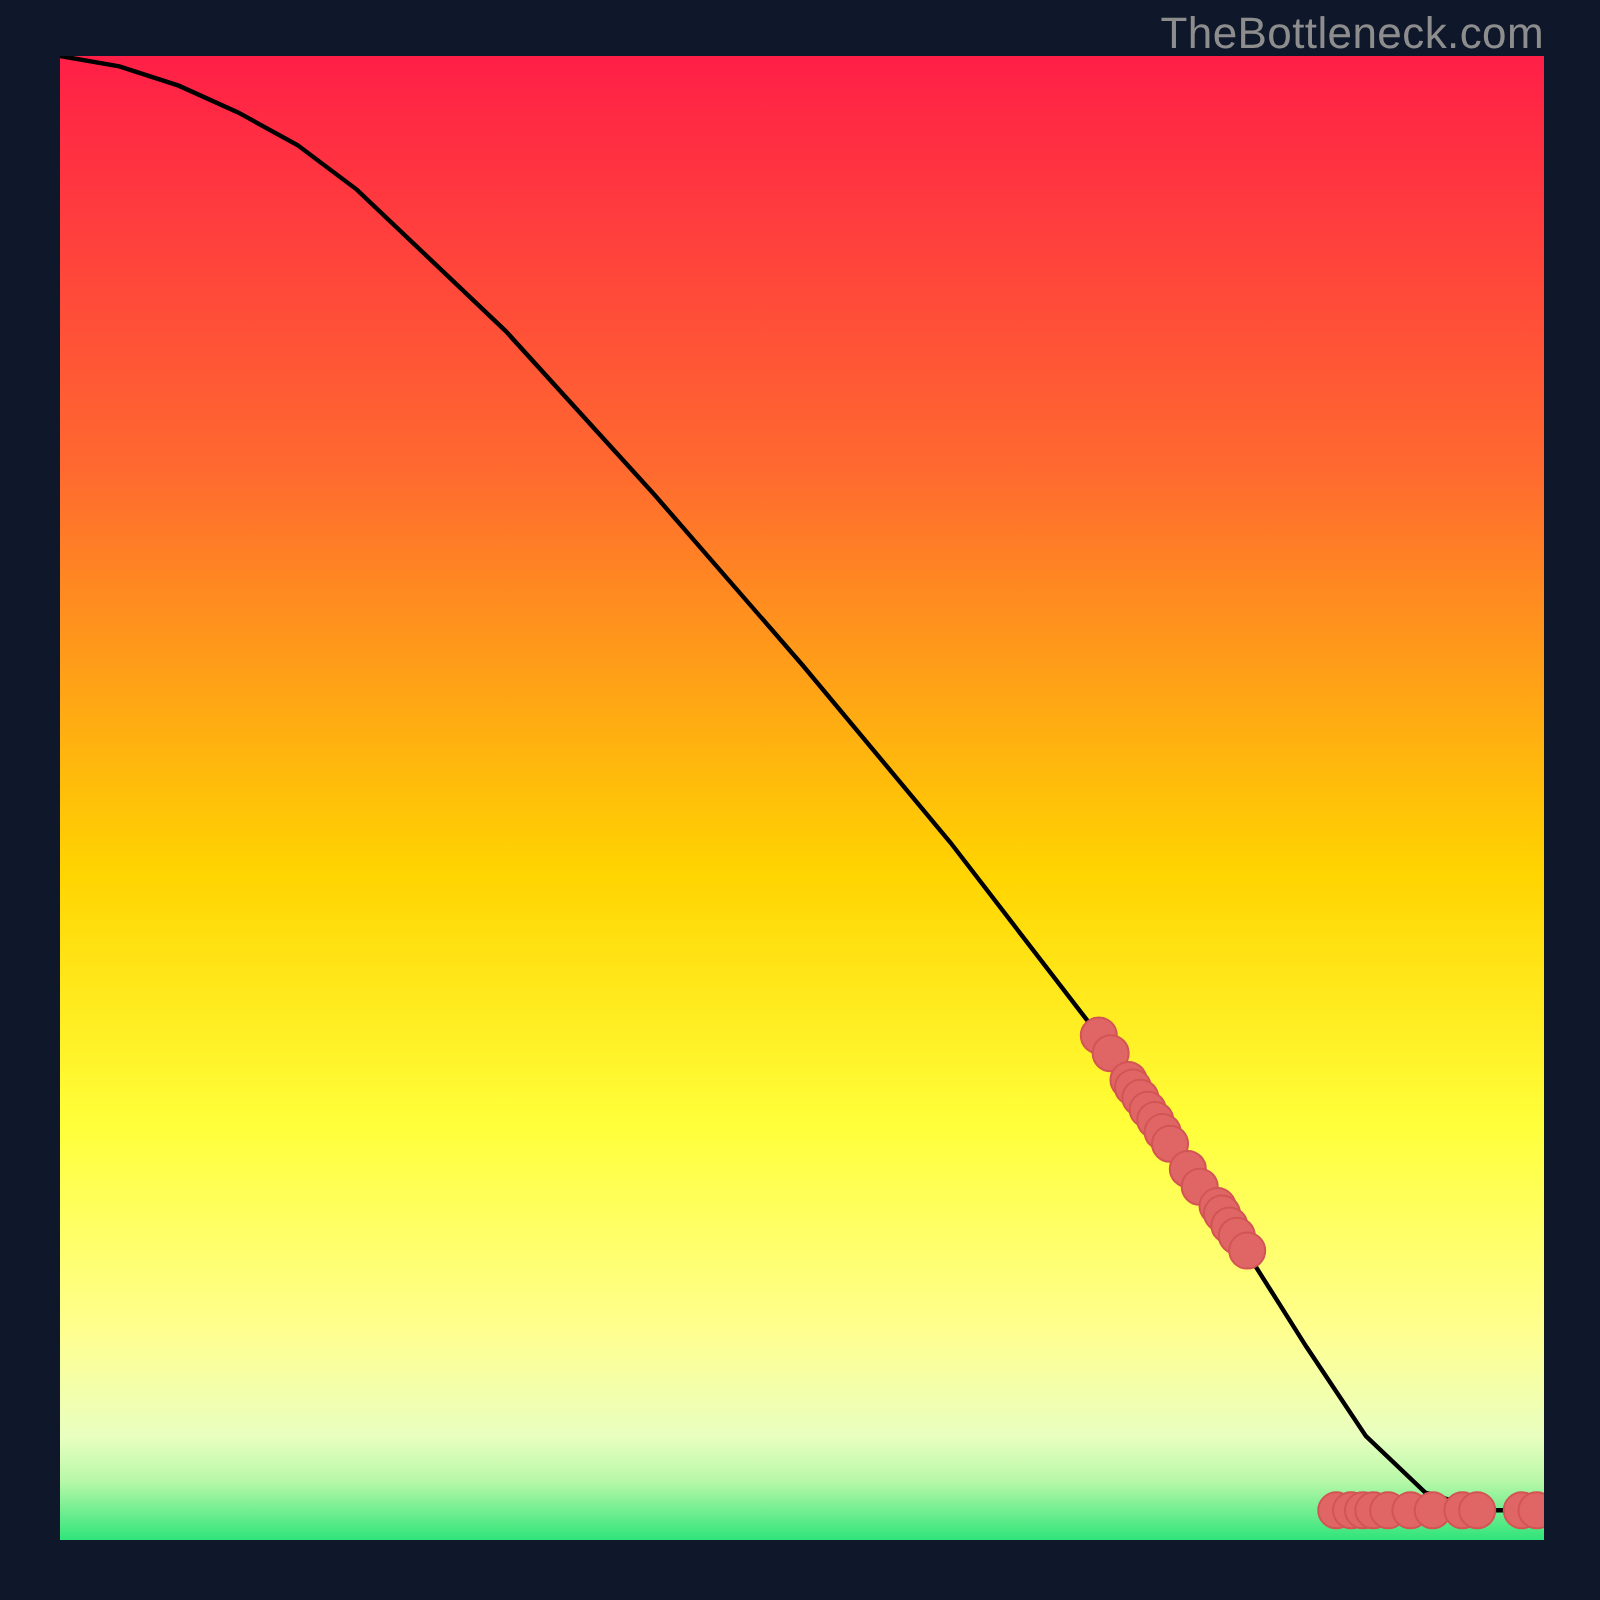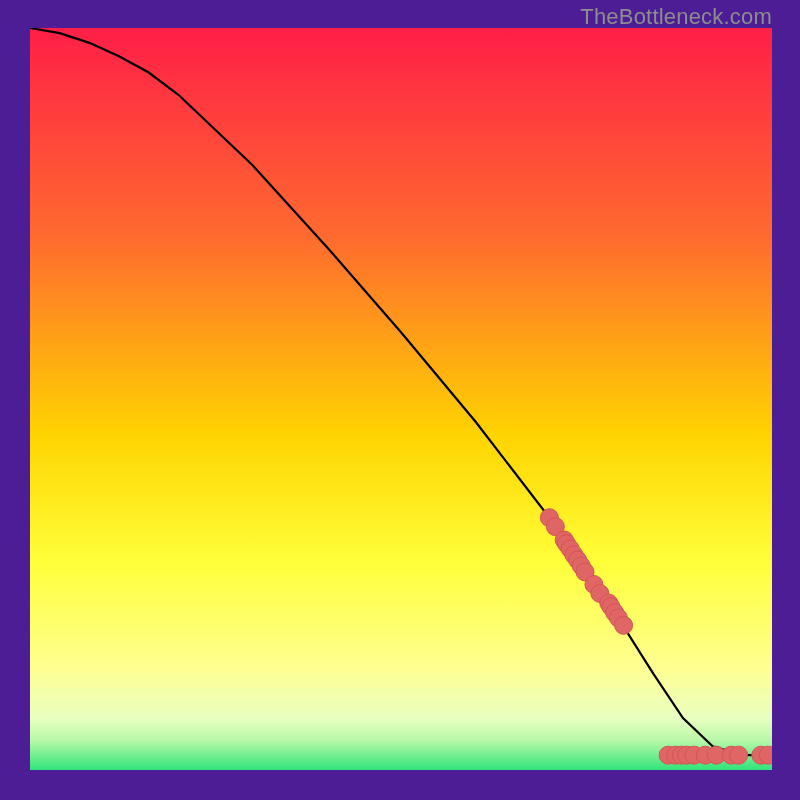--- a/index.html
+++ b/index.html
@@ -1,21 +1,21 @@
 <!DOCTYPE html>
 <html><head>
 <meta charset="utf-8">
 <style>
   * { margin: 0; padding: 0; box-sizing: border-box; }
   html, body { width: 800px; height: 800px; background: #000; overflow: hidden; }
   .frame {
     position: relative;
     width: 800px;
     height: 800px;
-    background: #4c1d95;
+    background: #0f172a;
   }
   .plot-area {
     position: absolute;
     left: 30px;
     top: 28px;
     width: 742px;
     height: 742px;
   }
   .watermark {
     position: absolute;

